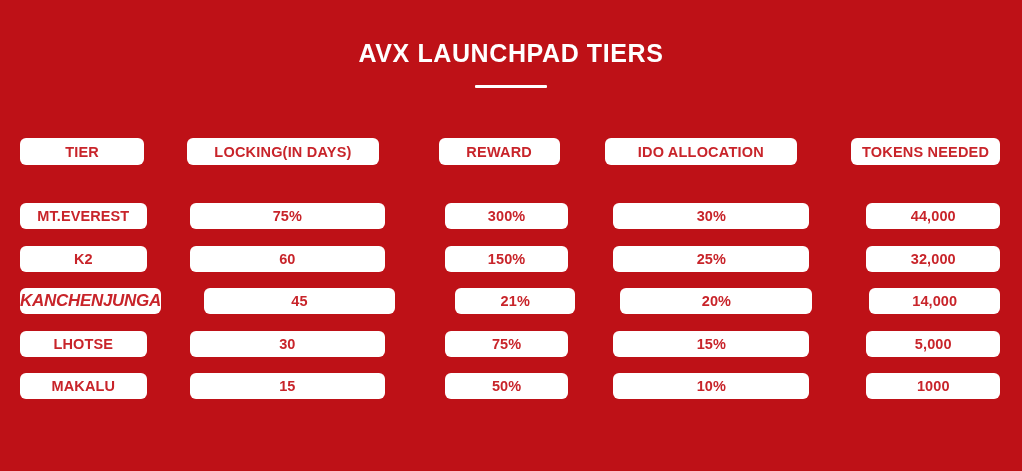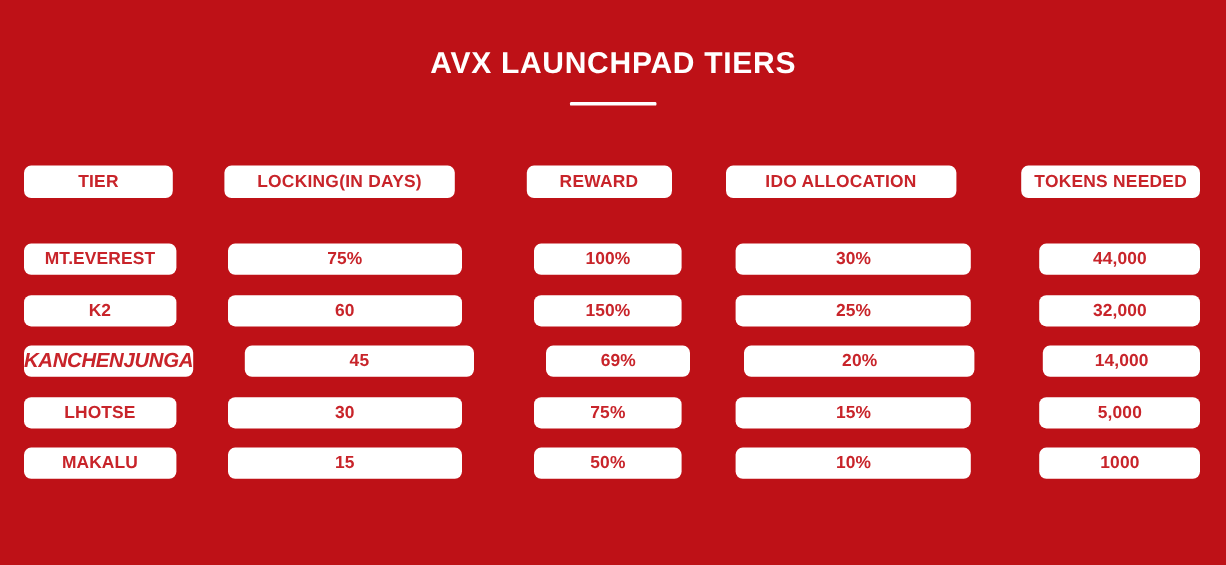--- a/index.html
+++ b/index.html
@@ -134,37 +134,37 @@
       <div class="cell col-tier">TIER</div>
       <div class="cell col-locking">LOCKING(IN DAYS)</div>
       <div class="cell col-reward">REWARD</div>
       <div class="cell col-ido">IDO ALLOCATION</div>
       <div class="cell col-tokens">TOKENS NEEDED</div>
     </div>
 
     <div class="row data-row">
       <div class="cell col-tier">MT.EVEREST</div>
       <div class="cell col-locking">75%</div>
-      <div class="cell col-reward">100%</div>
+      <div class="cell col-reward">300%</div>
       <div class="cell col-ido">30%</div>
       <div class="cell col-tokens">44,000</div>
     </div>
 
     <div class="row data-row">
       <div class="cell col-tier">K2</div>
       <div class="cell col-locking">60</div>
       <div class="cell col-reward">150%</div>
       <div class="cell col-ido">25%</div>
       <div class="cell col-tokens">32,000</div>
     </div>
 
     <div class="row data-row">
       <div class="cell col-tier overflow-label">KANCHENJUNGA</div>
       <div class="cell col-locking">45</div>
-      <div class="cell col-reward">69%</div>
+      <div class="cell col-reward">21%</div>
       <div class="cell col-ido">20%</div>
       <div class="cell col-tokens">14,000</div>
     </div>
 
     <div class="row data-row">
       <div class="cell col-tier">LHOTSE</div>
       <div class="cell col-locking">30</div>
       <div class="cell col-reward">75%</div>
       <div class="cell col-ido">15%</div>
       <div class="cell col-tokens">5,000</div>

